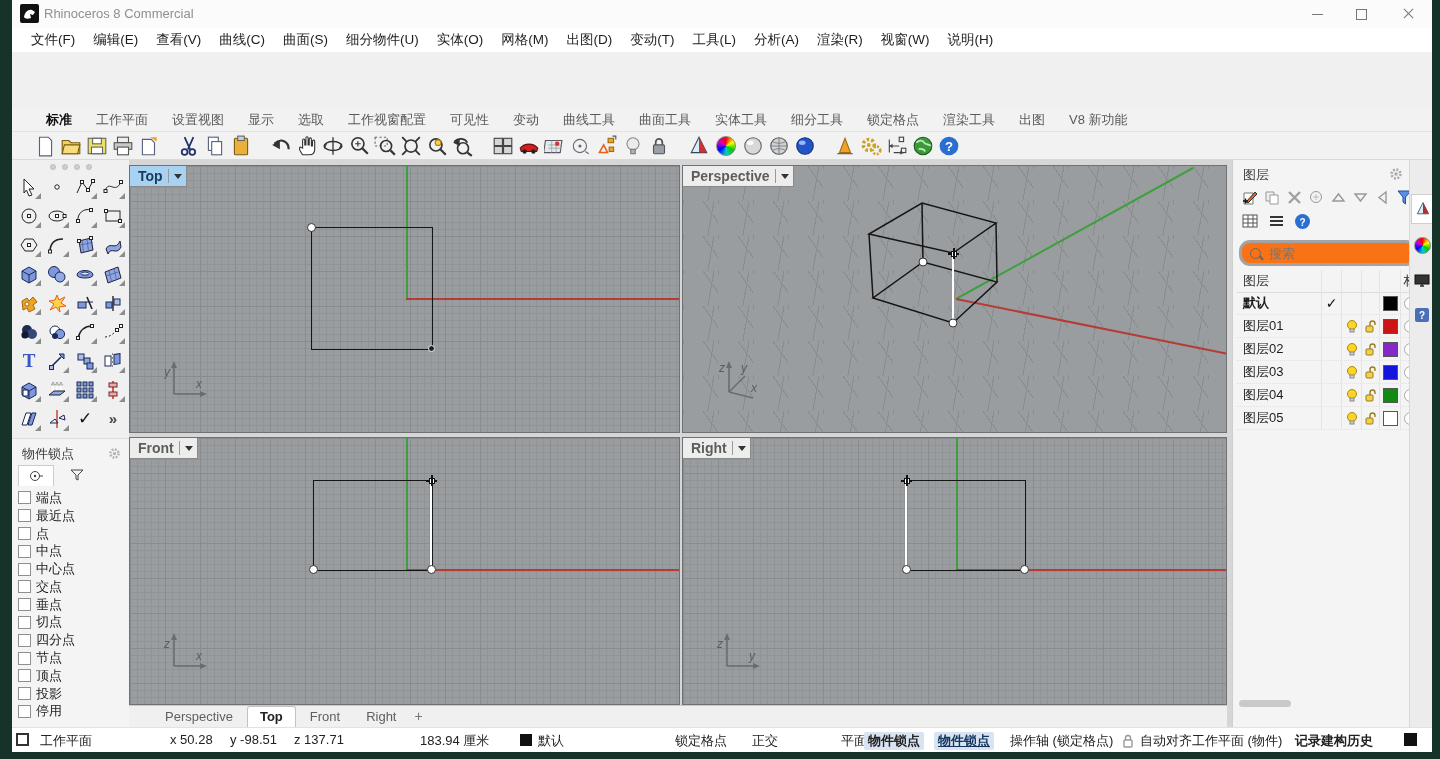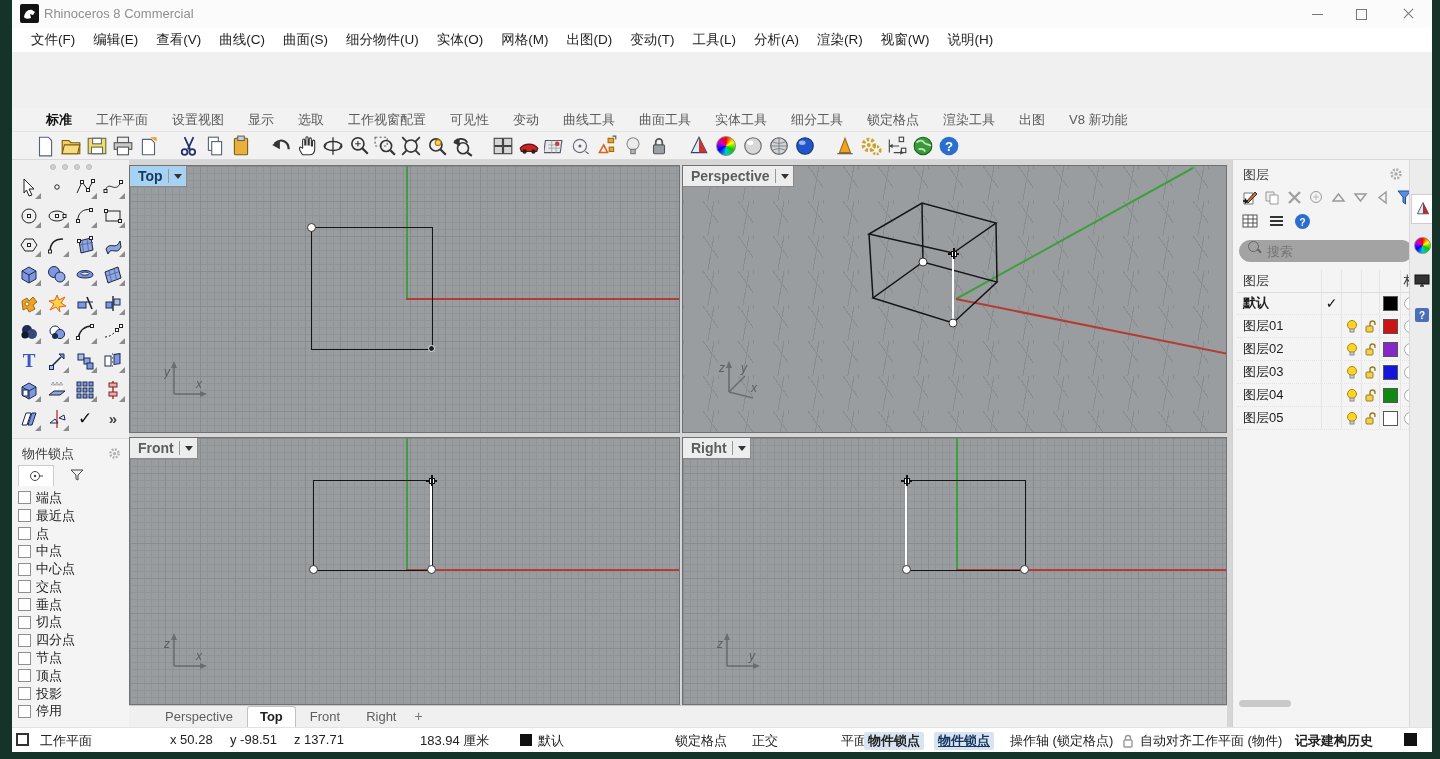--- a/index.html
+++ b/index.html
@@ -98,21 +98,21 @@
   .vpt{font-size:13px;color:#5f5f5f;padding:2px 12px 3px;}
   .vpt.active{background:#fff;border:1px solid #c2c2c2;border-bottom:none;border-radius:3px 3px 0 0;color:#222;font-weight:bold;}
   .vpt.add{font-size:14px;color:#777;padding:2px 4px 3px;}
   
   .rpanel{position:absolute;left:1220px;top:0;width:200px;height:567px;background:#f4f4f4;border-left:1px solid #cfcfcf;}
   .rptitle{position:absolute;left:10px;top:6px;font-size:13px;color:#3c3c3c;}
   .rpgear{position:absolute;right:30px;top:7px;}
   .lyrbar{position:absolute;left:8px;top:28px;display:flex;gap:4px;align-items:center;}
   .lyrbar2{position:absolute;left:8px;top:52px;display:flex;gap:8px;align-items:center;}
   .lib{width:18px;height:18px;display:flex;align-items:center;justify-content:center;}
-  .searchbox{position:absolute;left:6px;top:80px;width:164px;height:20px;border:1px solid #a3a3a3;border-radius:11px;background:#a3a3a3;display:flex;padding-left:8px;}
+  .searchbox{position:absolute;left:6px;top:80px;width:164px;height:20px;border:3px solid #a3a3a3;border-radius:11px;background:#f97316;display:flex;align-items:center;padding-left:8px;}
   .mag{width:9px;height:9px;border:1.6px solid #666;border-radius:50%;position:relative;flex:0 0 auto;}
   .mag::after{content:"";position:absolute;left:8px;top:8px;width:5px;height:1.6px;background:#666;transform:rotate(45deg);}
   .searchbox input{border:none;outline:none;width:120px;font-size:13px;color:#333;margin-left:6px;background:transparent;}
   .lyrhead{position:absolute;left:4px;top:110px;width:172px;height:22px;display:flex;align-items:center;border-bottom:1px solid #ddd;font-size:13px;color:#333;}
   .lyrhead .c,.lyrrow .c{border-left:1px solid #e4e4e4;height:100%;display:flex;align-items:center;justify-content:center;box-sizing:border-box;}
   .cn{width:84px;flex:0 0 auto;display:flex;align-items:center;padding-left:6px;box-sizing:border-box;height:100%;}
   .cc{width:20px;flex:0 0 auto;} .cbl{width:20px;flex:0 0 auto;} .clk{width:18px;flex:0 0 auto;}
   .csw{width:21px;flex:0 0 auto;} .cm{width:19px;flex:0 0 auto;overflow:hidden;}
   .lyrrows{position:absolute;left:4px;top:132px;width:172px;}
   .lyrrow{height:22px;display:flex;align-items:center;border-bottom:1px dotted #e2e2e2;font-size:13px;color:#1c1c1c;}

